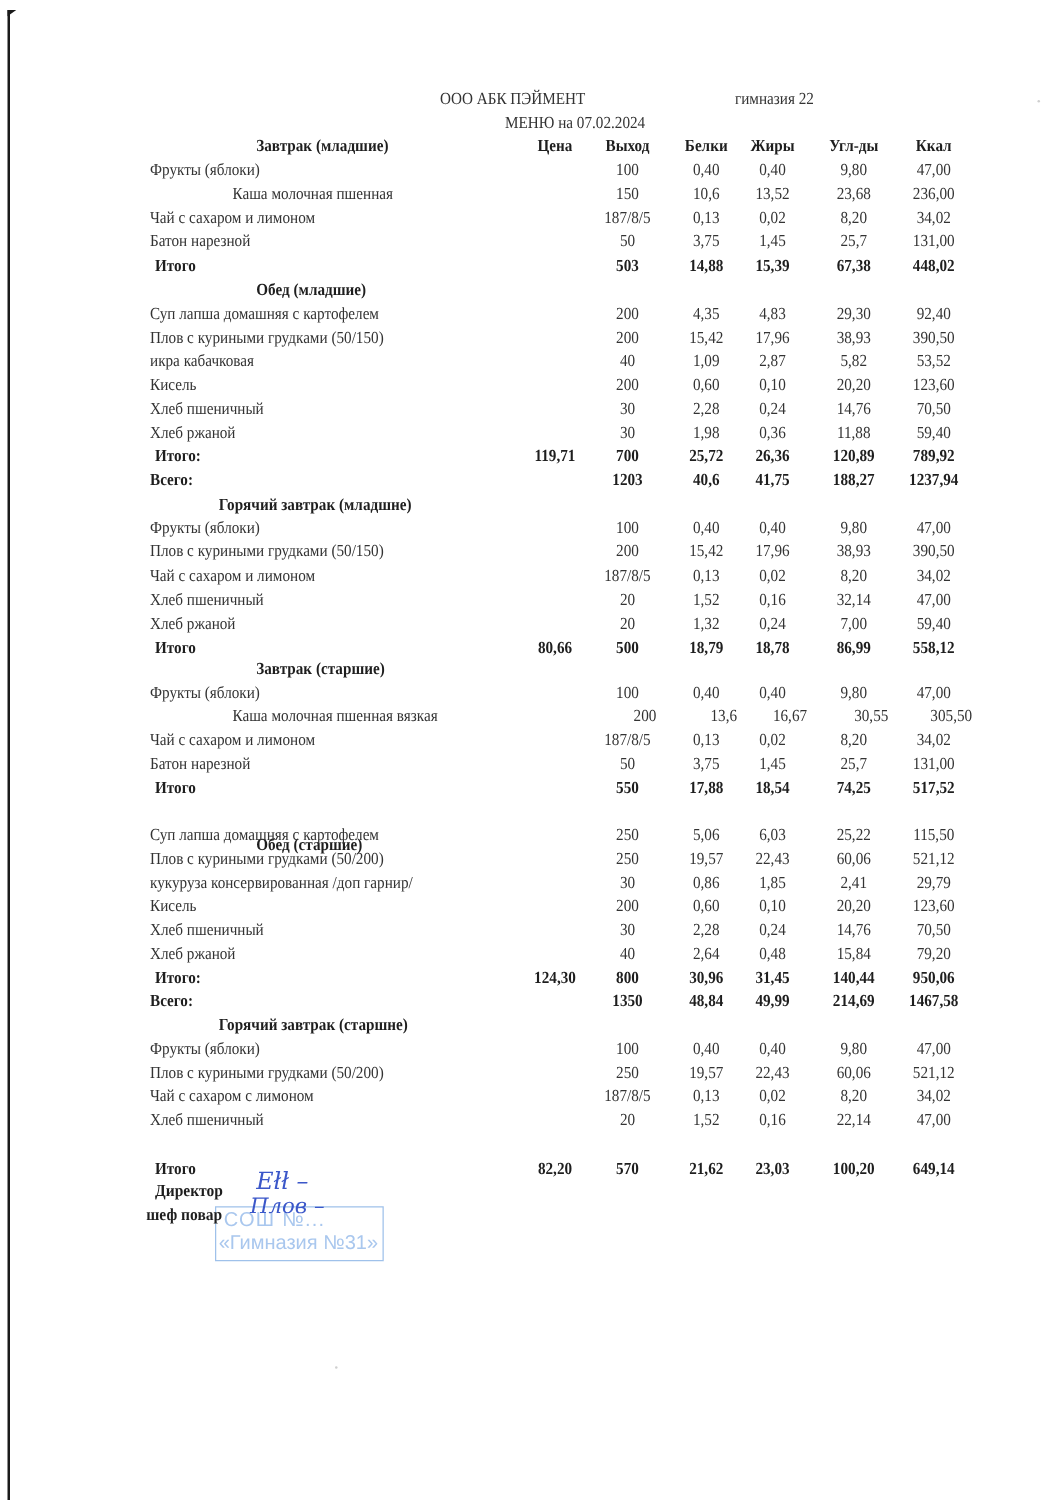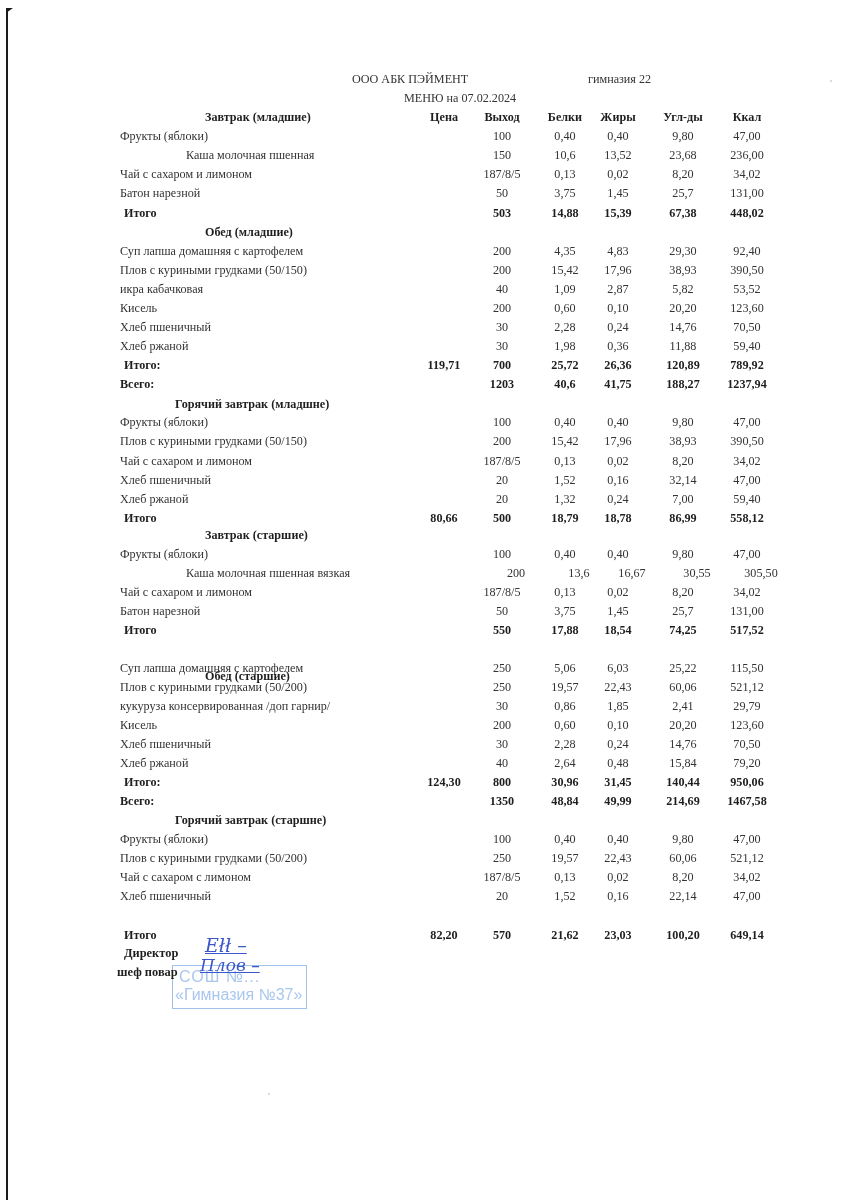--- a/index.html
+++ b/index.html
@@ -27,21 +27,21 @@
   .c.carb { left: 648px; }
   .c.kcal { left: 712px; }
 
   .row.bold .name, .row.bold .c { font-weight: bold; color: #1e1e1e; }
   .row.section .name { font-weight: bold; color: #1e1e1e; }
   .row.colhdr .name { font-weight: bold; left: 205px; color: #1e1e1e; }
   .row.colhdr .c { font-weight: bold; color: #1e1e1e; }
   .row .name.total { left: 124px; }
 
   .sig { position: absolute; font-weight: bold; font-size: 13.5px; color: #1e1e1e; transform: scaleX(0.92); transform-origin: left top; }
-  .ink { position: absolute; color: #3b57c9; font-family: "DejaVu Serif", serif; font-style: italic; font-size: 19px; text-decoration: underline; }
+  .ink { position: absolute; color: #3b57c9; font-family: "DejaVu Serif", serif; font-style: italic; font-size: 19px; }
   .stamp { position: absolute; left: 172px; top: 965px; width: 133px; height: 42px;
     border: 1.5px solid #9fc1ea; color: #a9c7ee; font-family: "Liberation Sans", sans-serif; font-size: 16px; overflow: hidden; }
   .stamp .l1 { position: absolute; left: 6px; top: 2px; letter-spacing: 1px; }
   .stamp .l2 { position: absolute; left: 2px; top: 20px; }
   .speck { position: absolute; width: 2px; height: 2px; background: #cfcfcf; border-radius: 1px; }
 </style>
 </head>
 <body>
 
 <div class="edge-line"></div>
@@ -408,19 +408,19 @@
       <span class="c fat">23,03</span>
       <span class="c carb">100,20</span>
       <span class="c kcal">649,14</span>
     </div>
   </div>
 
 <div class="sig" style="left:124px;top:945px;">Директор</div>
 <div class="ink" style="left:205px;top:934px;">Ełł –</div>
 <div class="stamp">
   <span class="l1">СОШ №...</span>
-  <span class="l2">«Гимназия №37»</span>
+  <span class="l2">«Гимназия №31»</span>
 </div>
 <div class="sig" style="left:117px;top:964px;">шеф повар</div>
 <div class="ink" style="left:200px;top:955px;font-size:17px;">Плов –</div>
 
 <div class="speck" style="left:268px;top:1093px;"></div>
 <div class="speck" style="left:830px;top:80px;"></div>
 
 </body></html>

